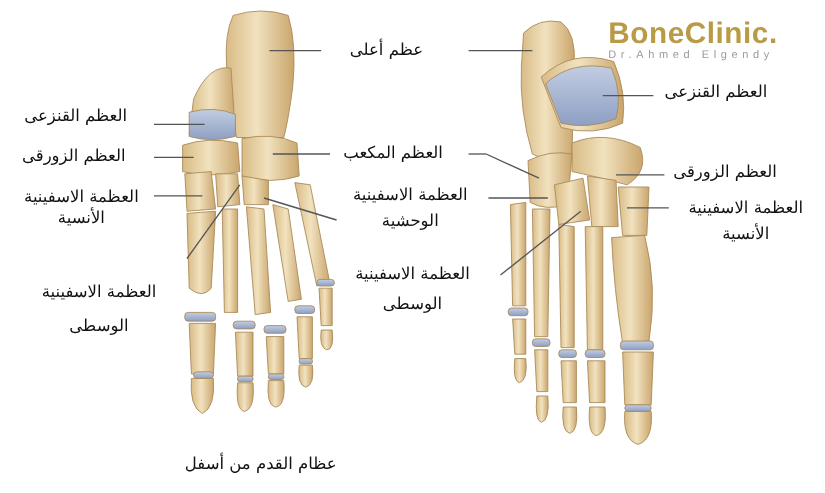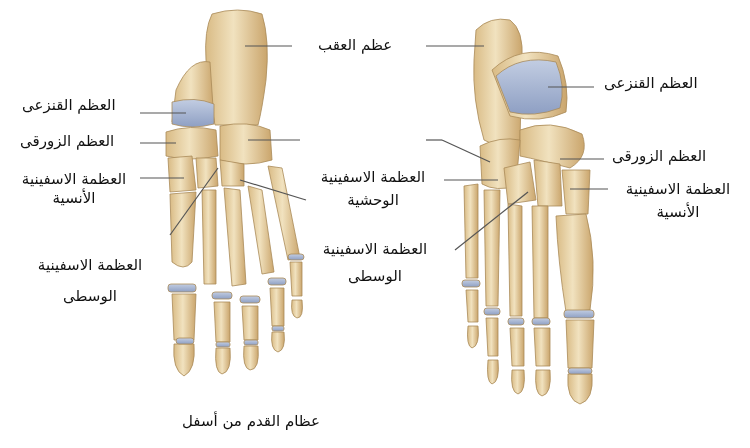--- a/index.html
+++ b/index.html
@@ -131,44 +131,49 @@
       <line x1="444" y1="180" x2="498" y2="180"></line>
 
       <line x1="455" y1="250" x2="528" y2="192"></line>
 
       <line x1="548" y1="87" x2="594" y2="87"></line>
       <line x1="560" y1="159" x2="604" y2="159"></line>
       <line x1="570" y1="189" x2="608" y2="189"></line>
     </g>
   </svg>
 
+  <div class="logo">
+    <div class="logo-title">BoneClinic.</div>
+    <div class="logo-sub">Dr.Ahmed Elgendy</div>
+  </div>
 
   <div class="lbl" style="left:22px; top:96px;">العظم القنزعى</div>
   <div class="lbl" style="left:20px; top:132px;">العظم الزورقى</div>
   <div style="position:absolute; left:8px; top:170px; width:132px;">
     <div class="lbl" style="position:static;">العظمة الاسفينية</div>
     <div class="lbl" style="position:static;">الأنسية</div>
   </div>
   <div style="position:absolute; left:24px; top:256px; width:132px;">
     <div class="lbl" style="position:static;">العظمة الاسفينية</div>
     <div class="lbl" style="position:static; margin-top:12px;">الوسطى</div>
   </div>
 
-  <div class="lbl" style="left:318px; top:36px;">عظم العقب</div>
+  <div class="lbl" style="left:318px; top:36px;">عظم أعلى</div>
+  <div class="lbl" style="left:312px; top:130px;">العظم المكعب</div>
   <div style="position:absolute; left:306px; top:168px; width:134px;">
     <div class="lbl" style="position:static;">العظمة الاسفينية</div>
     <div class="lbl" style="position:static; margin-top:4px;">الوحشية</div>
   </div>
   <div style="position:absolute; left:308px; top:240px; width:134px;">
     <div class="lbl" style="position:static;">العظمة الاسفينية</div>
     <div class="lbl" style="position:static; margin-top:8px;">الوسطى</div>
   </div>
 
   <div class="lbl" style="left:604px; top:74px;">العظم القنزعى</div>
   <div class="lbl" style="left:612px; top:147px;">العظم الزورقى</div>
   <div style="position:absolute; left:612px; top:180px; width:132px;">
     <div class="lbl" style="position:static;">العظمة الاسفينية</div>
     <div class="lbl" style="position:static; margin-top:4px;">الأنسية</div>
   </div>
 
-  <div class="cap" style="left:182px; top:412px;">عظام القدم من أسفل</div>
+  <div class="cap" style="left:168px; top:412px;">عظام القدم من أسفل</div>
 
 </div>
 
 </body></html>

